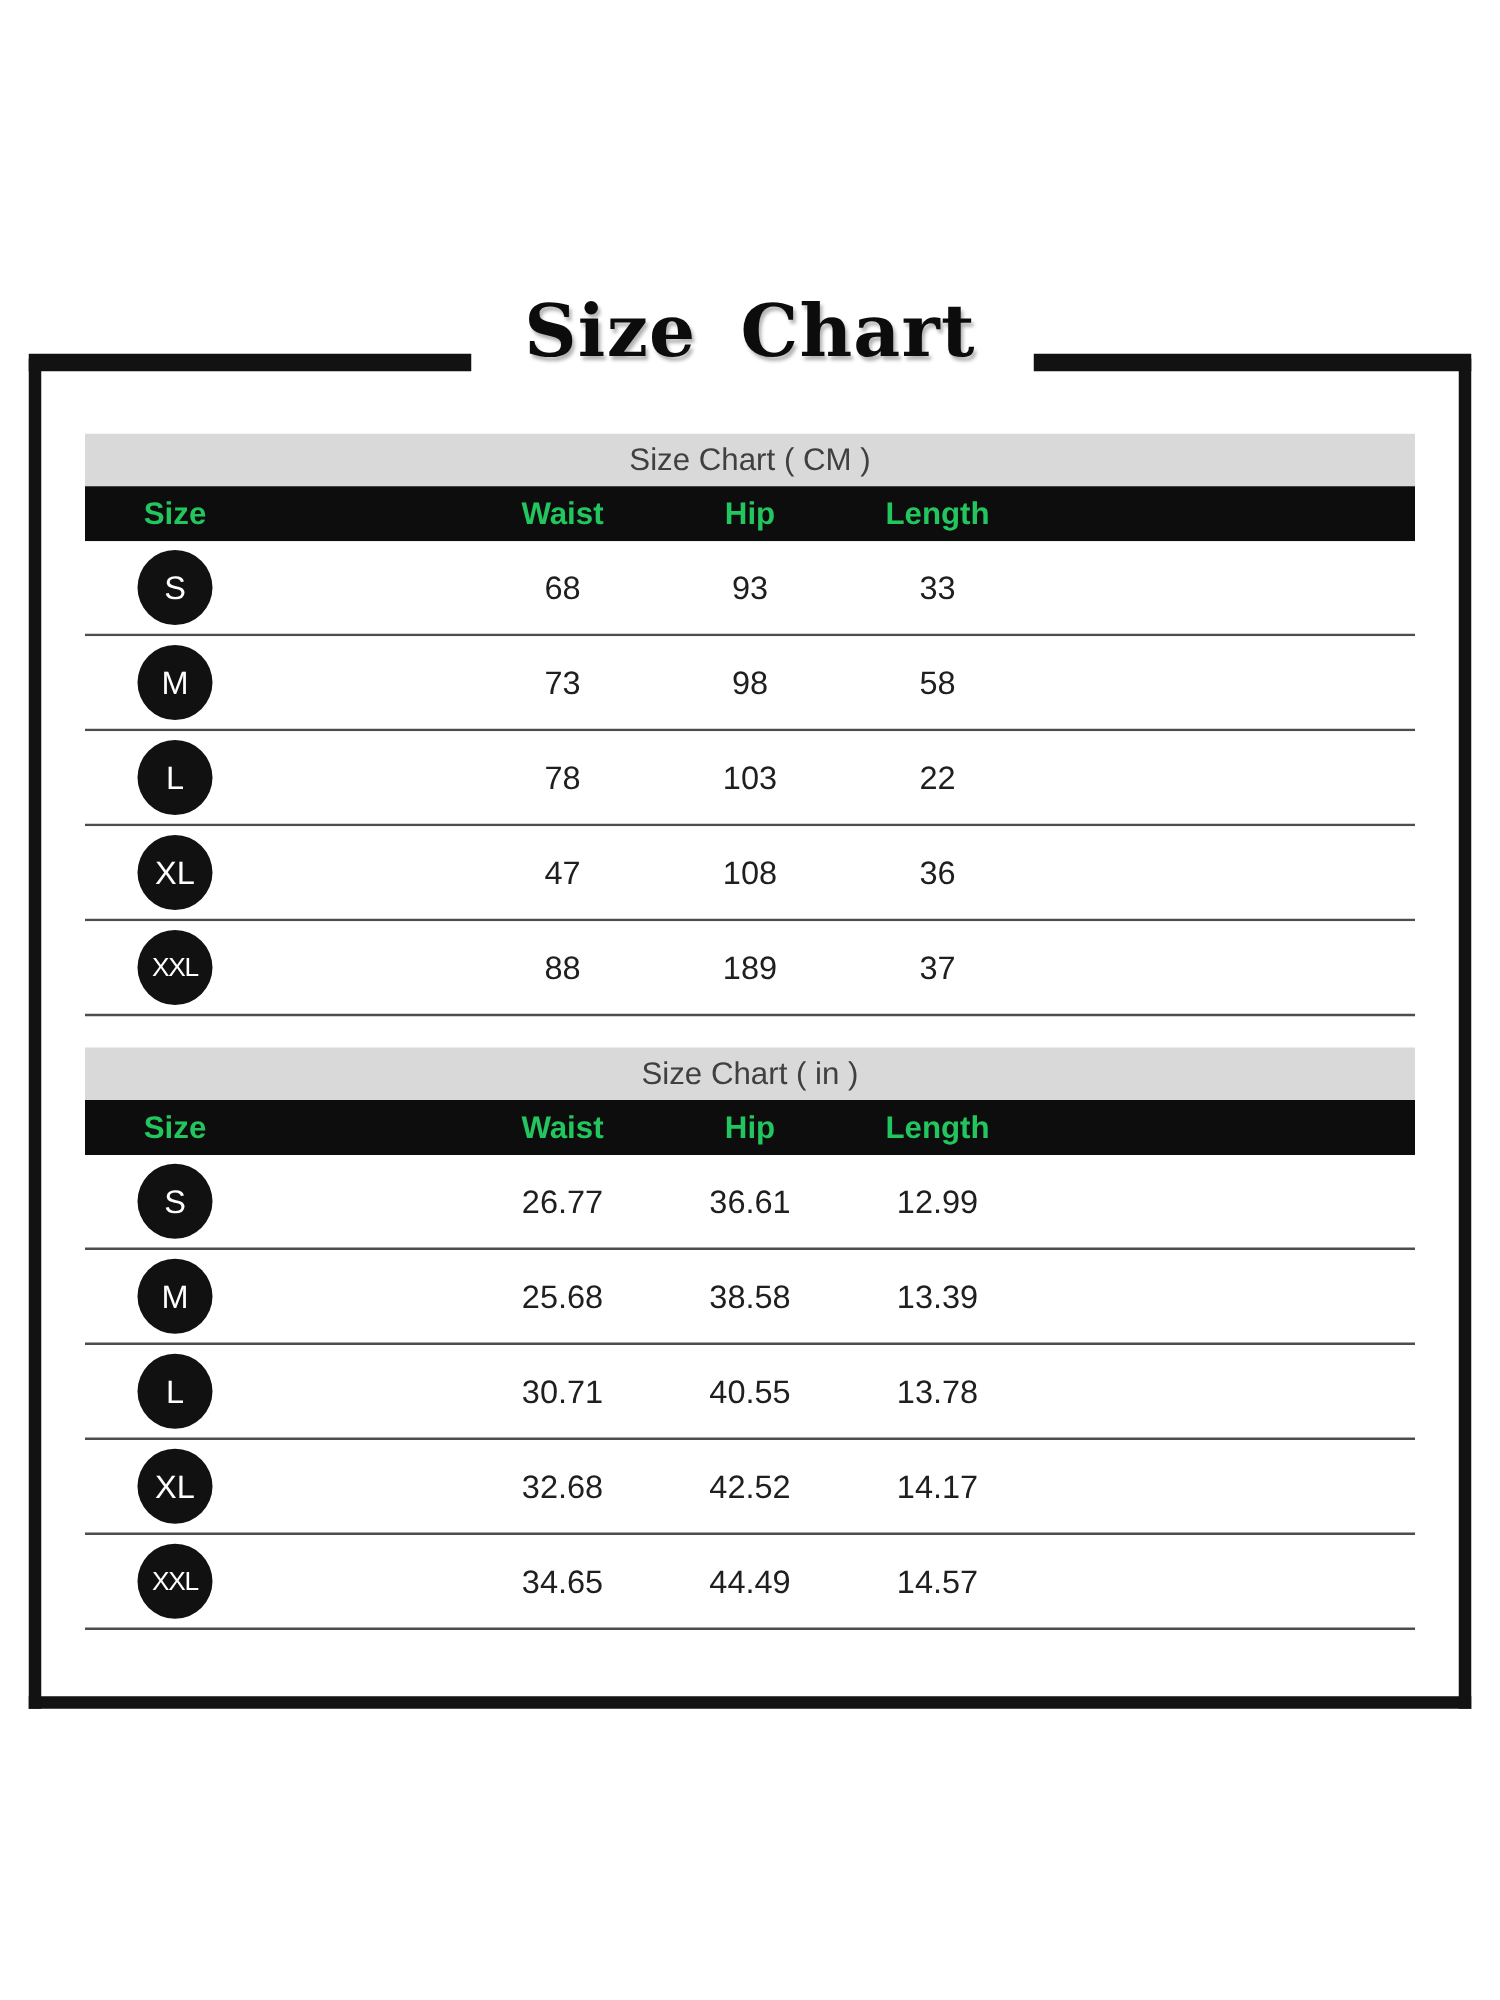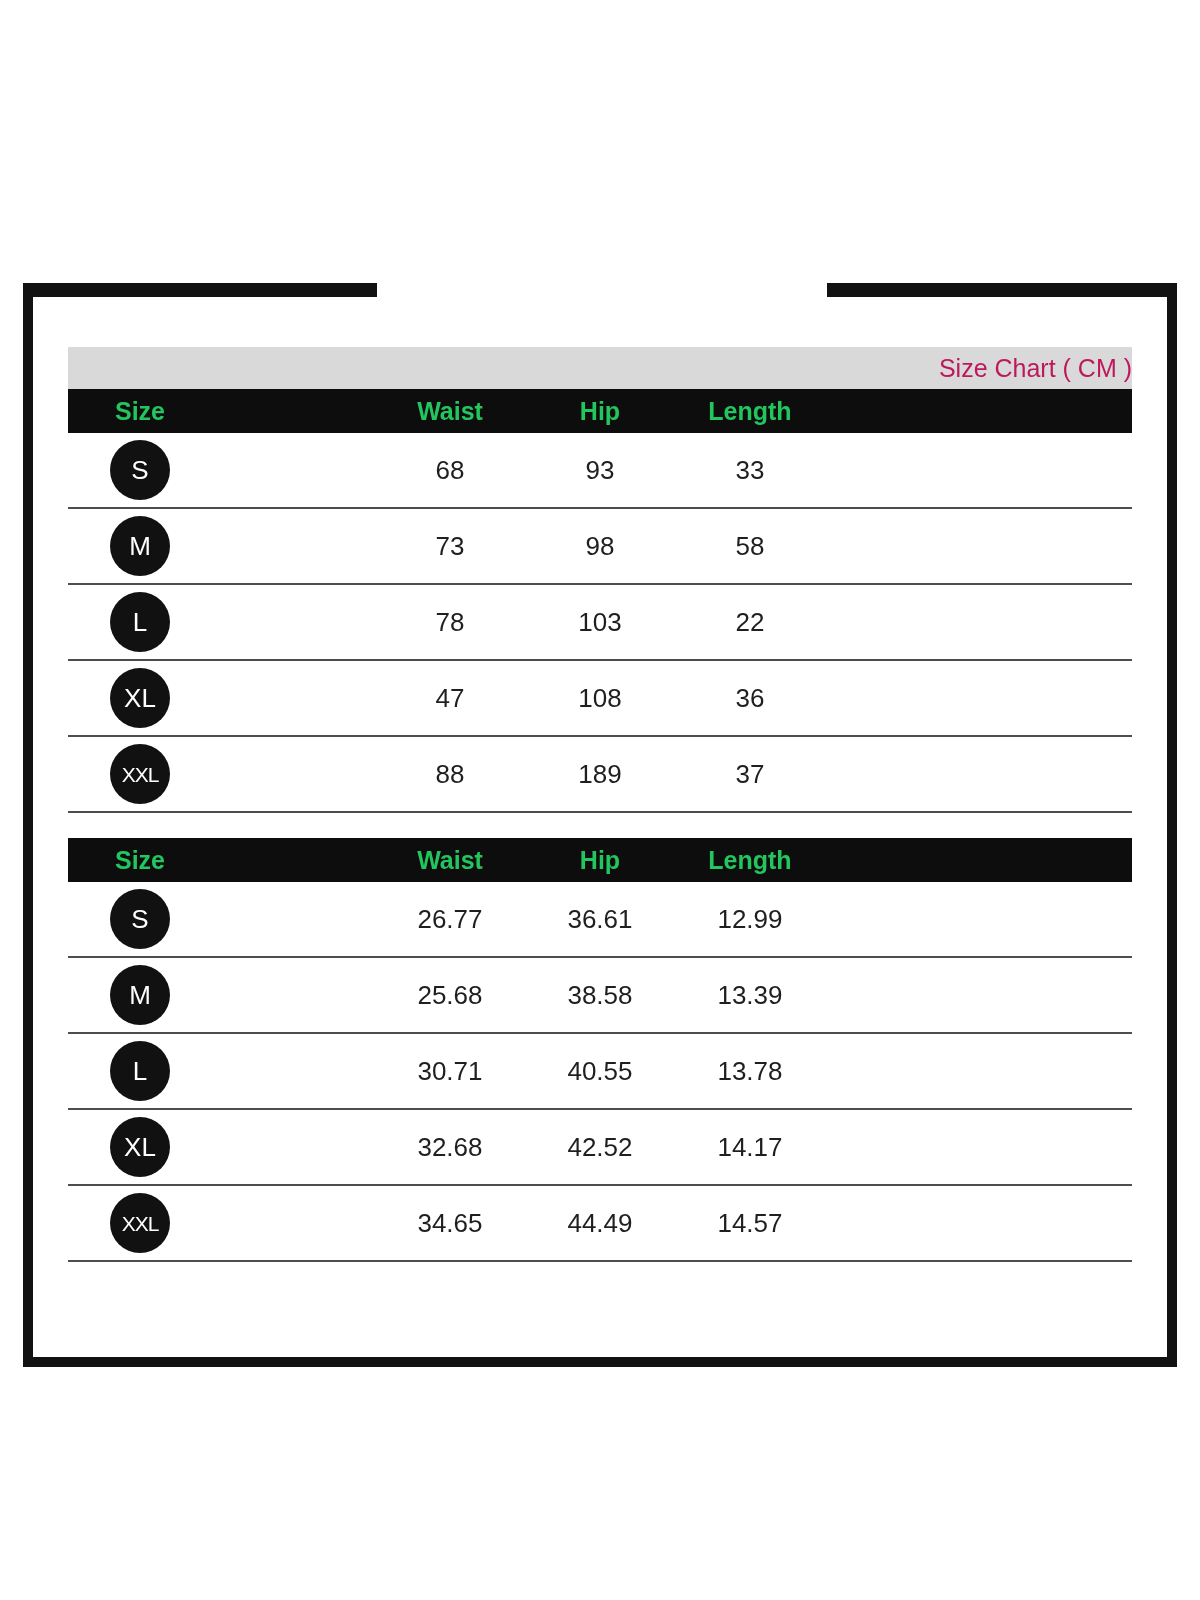--- a/index.html
+++ b/index.html
@@ -21,22 +21,22 @@
   .frame{
     position:absolute;left:23px;top:287px;width:1154px;height:1080px;
     box-sizing:border-box;border:10px solid #121212;border-top:none;
     background:transparent;
   }
   
   .size-table{position:absolute;left:68px;width:1064px;}
   .size-table.cm{top:347px;}
   .size-table.inch{top:838px;}
   .tbl-title{
-    height:42px;line-height:42px;background:#d9d9d9;color:#be185d;
-    text-align:right;font-size:25px;
+    height:42px;line-height:42px;background:#d9d9d9;color:#404040;
+    text-align:center;font-size:25px;
   }
   .grid-row{
     display:grid;grid-template-columns:144px 163px 150px 150px 150px 1fr;
     align-items:center;
   }
   .tbl-head{
     height:44px;background:#0d0d0d;color:#22c55e;font-weight:bold;font-size:25px;
   }
   .tbl-head .cell{text-align:center;}
   .row{
@@ -50,20 +50,21 @@
     display:flex;align-items:center;justify-content:center;
     font-size:26px;line-height:1;
   }
   .badge.badge-sm{font-size:21px;letter-spacing:-1px;}
 </style>
 </head>
 <body>
 
 <div id="canvas">
 
+  <div class="page-title">Size Chart</div>
   <div class="title-bar left"></div>
   <div class="title-bar right"></div>
 
   <div class="frame"></div>
 
   <div class="size-table cm">
     <div class="tbl-title">Size Chart ( CM )</div>
     <div class="grid-row tbl-head">
       <div class="cell">Size</div>
       <div class="cell"></div>
@@ -119,20 +120,21 @@
         </div>
       <div class="cell"></div>
       <div class="cell">88</div>
       <div class="cell">189</div>
       <div class="cell">37</div>
       <div class="cell"></div>
     </div>
   </div>
 
   <div class="size-table inch">
+    <div class="tbl-title">Size Chart ( in )</div>
     <div class="grid-row tbl-head">
       <div class="cell">Size</div>
       <div class="cell"></div>
       <div class="cell">Waist</div>
       <div class="cell">Hip</div>
       <div class="cell">Length</div>
       <div class="cell"></div>
     </div>
 
     <div class="grid-row row">

